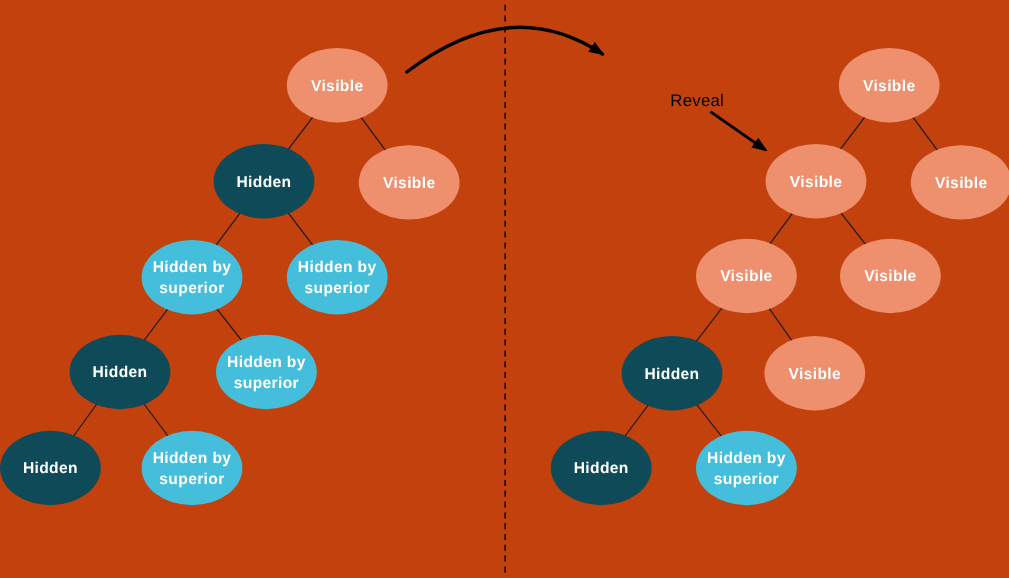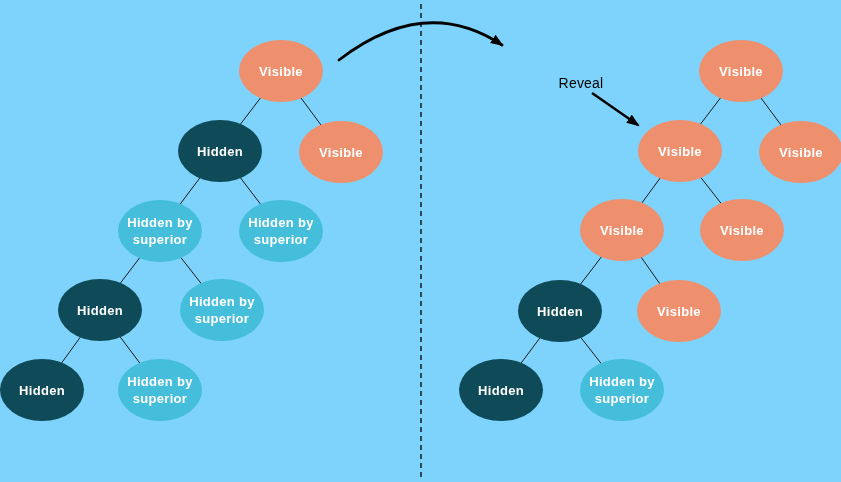--- a/index.html
+++ b/index.html
@@ -4,21 +4,21 @@
 <style>
   html, body {
     margin: 0;
     padding: 0;
     background: #ffffff;
   }
   .canvas {
     position: relative;
     width: 841px;
     height: 482px;
-    background: #7dd3fc;
+    background: #c2410c;
     overflow: hidden;
     font-family: "Liberation Sans", "DejaVu Sans", sans-serif;
   }
   svg { display: block; }
   .node-label {
     font-family: "Liberation Sans", "DejaVu Sans", sans-serif;
     font-size: 13px;
     font-weight: 600;
     letter-spacing: 0.3px;
   }

